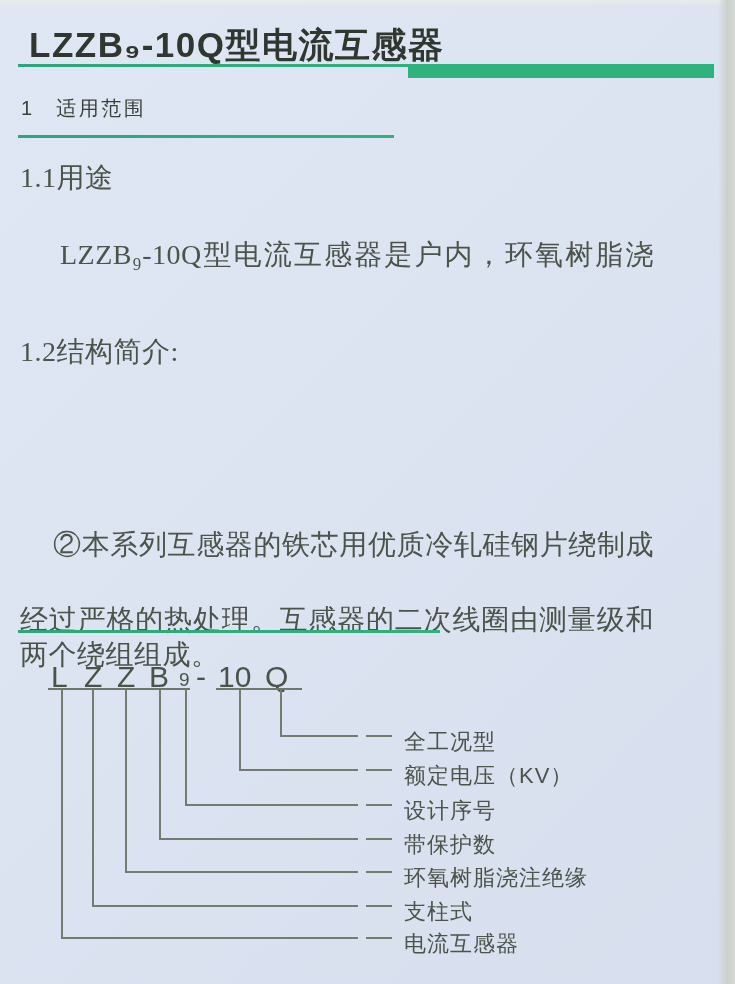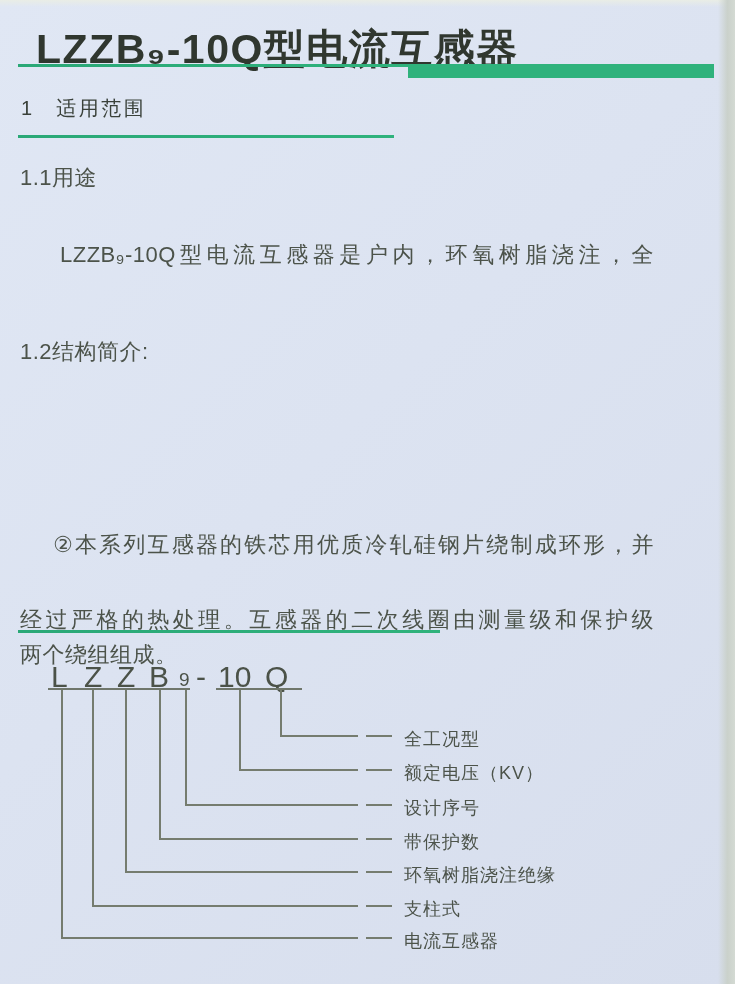--- a/index.html
+++ b/index.html
@@ -7,47 +7,47 @@
     position:relative; width:735px; height:984px; overflow:hidden;
     background: linear-gradient(135deg, #e0e7f4 0%, var(--page-background,#dce3f1) 45%, #d7deed 100%);
     font-family:"Liberation Sans", "DejaVu Sans", sans-serif;
     color: var(--text-dark,#4c534a);
   }
   .edge-top { position:absolute; left:0; top:0; width:100%; height:7px;
     background:linear-gradient(to bottom,#e9ede6,rgba(233,237,230,0)); }
   .edge-right { position:absolute; top:0; right:0; width:17px; height:100%;
     background:linear-gradient(to right, rgba(202,209,203,0) 0%, #cad1cb 55%, #d4dad3 100%); }
 
-  .title { position:absolute; left:36px; top:22px; font-size:41px; font-weight:bold;
+  .title { position:absolute; left:29px; top:22px; font-size:35px; font-weight:bold;
     letter-spacing:1.5px; color:#30372f; white-space:nowrap; }
 
   .hline-green { position:absolute; height:3px;
     background:linear-gradient(to right, #2aa877, var(--accent-green,#2fb27c)); }
   .hline-green.thin { height:2.5px; }
   .hbar-green { position:absolute; height:14px; background:var(--accent-green,#2fb27c); }
 
   .sec-heading { position:absolute; font-size:20px; letter-spacing:2.5px;
     color:var(--heading-dark,#3a413a); white-space:nowrap; }
   .sec-heading .num { margin-right:24px; letter-spacing:0; }
 
-  .body-line { font-size:22px; line-height:36px; letter-spacing:0.5px;
-    color:var(--text-dark,#4c534a); white-space:nowrap; }
+  .body-line { font-size:28px; line-height:36px; letter-spacing:0.5px;
+    color:var(--text-dark,#4c534a); white-space:nowrap;font-family:Liberation Serif, serif; }
   .para { position:absolute; left:20px; width:634px; }
   .para .body-line { white-space:normal; overflow:hidden; height:36px; }
   .para.lh35 .body-line { line-height:35px; height:35px; }
   .fill { text-align:justify; text-align-last:justify;margin-top:40px; }
   .indent40 { text-indent:40px; } .indent33 { text-indent:33px; }
   .abs-label { position:absolute; }
 
   .mchar { position:absolute; top:660px; font-size:30px; color:#4b5248; }
   .mchar.sub { top:669px; font-size:19px; }
   .uline { position:absolute; height:2px; background:#6f766b; }
   .vline { position:absolute; width:2px; background:#757c6f; }
   .hl    { position:absolute; height:2px; background:#757c6f; }
-  .model-label { position:absolute; left:404px; font-size:18px; letter-spacing:1px;
+  .model-label { position:absolute; left:404px; font-size:22px; letter-spacing:1px;
     color:var(--text-dark,#4c534a); white-space:nowrap; }
 </style>
 </head>
 <body>
 
 <div class="page">
   <div class="edge-top"></div>
   <div class="edge-right"></div>
 
   <div class="title">LZZB₉-10Q型电流互感器</div>

